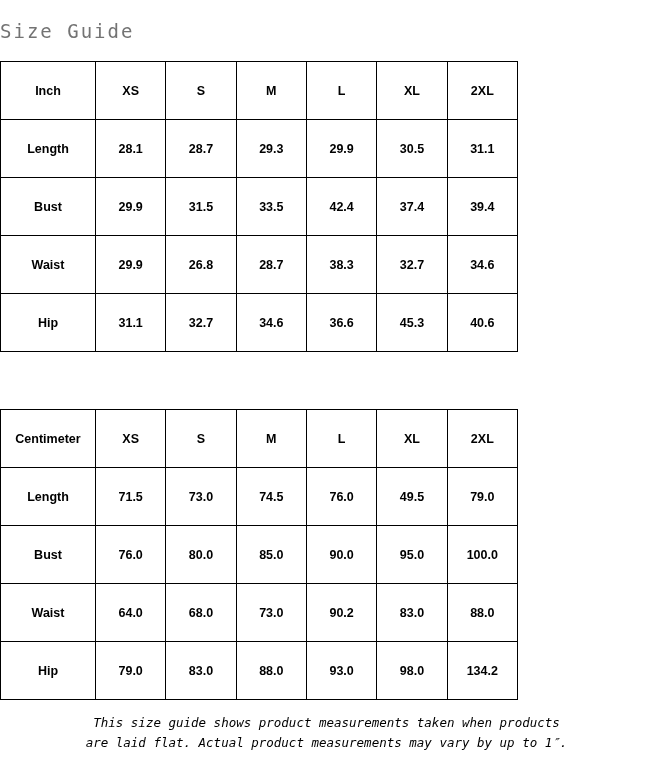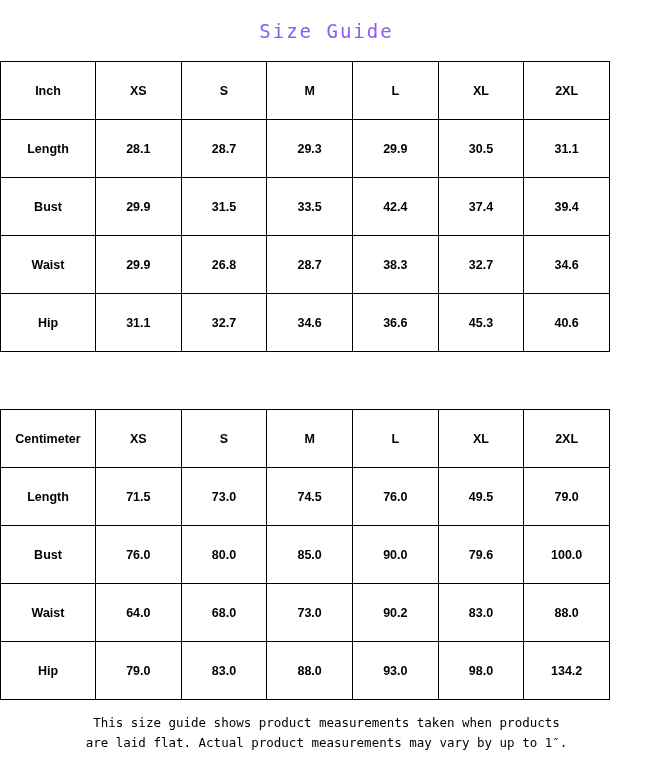--- a/index.html
+++ b/index.html
@@ -18,28 +18,28 @@
     width: 653px;
     height: 761px;
     position: relative;
     box-sizing: border-box;
     display: flex;
     flex-direction: column;
   }
   .title {
     font-family: "DejaVu Sans Mono", monospace;
     font-size: 19px;
-    text-align: center;
+    text-align: left;
     letter-spacing: 2px;
     padding-top: 20px;
     padding-bottom: 19px;
-    color: #8b5cf6;
+    color: #737373;
   }
   table.size-table {
-    width: 610px;
+    width: 518px;
     border-collapse: collapse;
     table-layout: fixed;
   }
   table.size-table td, table.size-table th {
     border: 1px solid #000000;
     text-align: center;
     vertical-align: middle;
     font-size: 12.5px;
     font-weight: bold;
     height: 57px;
@@ -57,20 +57,21 @@
   }
   .footer {
     font-family: "DejaVu Sans Mono", monospace;
     font-size: 12.5px;
     line-height: 20px;
     text-align: center;
     padding-top: 13px;
     padding-left: 16px;
     padding-right: 16px;
     box-sizing: border-box;
+    font-style: italic;
   }
   .footer-line { display: block; }
 </style>
 </head>
 <body>
 
 <div class="page">
 
   <div class="title">Size Guide</div>
 
@@ -145,21 +146,21 @@
         <td class="vcell">76.0</td>
         <td class="vcell">49.5</td>
         <td class="vcell">79.0</td>
       </tr>
       <tr>
         <td class="label">Bust</td>
         <td class="vcell">76.0</td>
         <td class="vcell">80.0</td>
         <td class="vcell">85.0</td>
         <td class="vcell">90.0</td>
-        <td class="vcell">79.6</td>
+        <td class="vcell">95.0</td>
         <td class="vcell">100.0</td>
       </tr>
       <tr>
         <td class="label">Waist</td>
         <td class="vcell">64.0</td>
         <td class="vcell">68.0</td>
         <td class="vcell">73.0</td>
         <td class="vcell">90.2</td>
         <td class="vcell">83.0</td>
         <td class="vcell">88.0</td>

